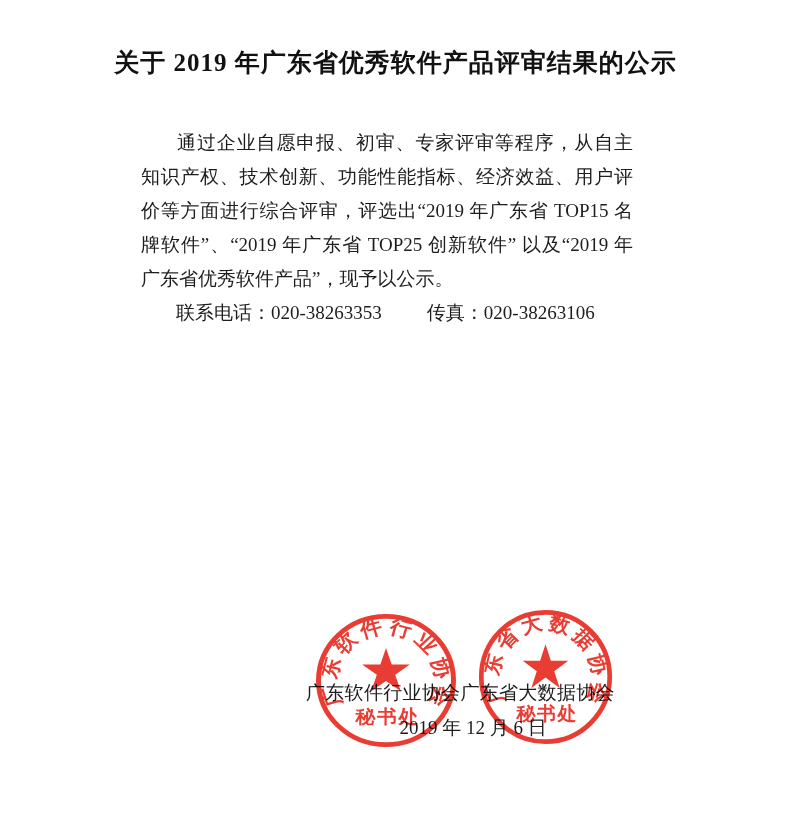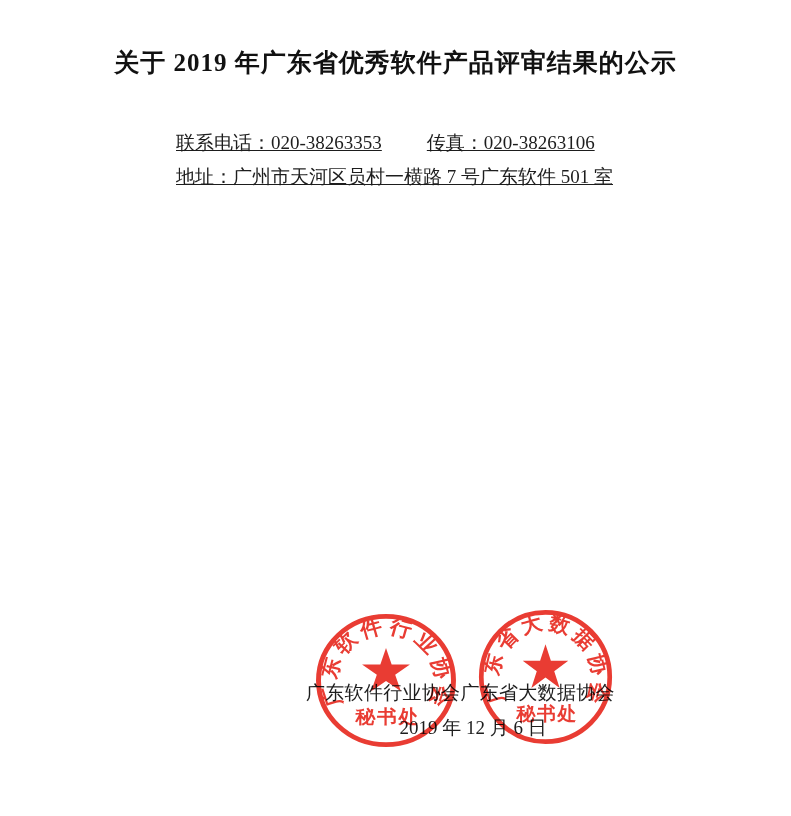--- a/index.html
+++ b/index.html
@@ -31,21 +31,20 @@
     text-align:justify;
   }
   .para{
     margin:0;
     text-indent:1.9em;
   }
   .contact-line{
     margin:0;
     padding-left:35px;
     text-align:left;
-    text-decoration:underline;
   }
   .fax{margin-left:45px;}
   .signature{
     position:absolute;
     left:306px;top:682px;
     font-size:19px;
     line-height:22px;
     letter-spacing:0.3px;
     white-space:nowrap;
   }
@@ -69,24 +68,24 @@
   .seal-2{left:477px;top:608px;width:137px;height:138px;}
 </style>
 </head>
 <body>
 
 <div class="page">
 
   <h1 class="title">关于 2019 年广东省优秀软件产品评审结果的公示</h1>
 
   <div class="content">
+    <p class="para">通过企业自愿申报、初审、专家评审等程序，从自主知识产权、技术创新、功能性能指标、经济效益、用户评价等方面进行综合评审，评选出“2019 年广东省 TOP15 名牌软件”、“2019 年广东省 TOP25 创新软件” 以及“2019 年广东省优秀软件产品”，现予以公示。</p>
     <p class="contact-line">
       <span>联系电话：020-38263353</span><span class="fax">传真：020-38263106</span>
     </p>
-    <p class="contact-line">地址：广州市天河区员村一横路 7 号广东软件 501 室</p>
   </div>
 
   <div class="signature">广东软件行业协会广东省大数据协会</div>
 
   <div class="date">2019 年 12 月 6 日</div>
 
   <div class="seal seal-1">
       <svg viewBox="0 0 160 160" preserveAspectRatio="none">
         <circle cx="80" cy="80" r="75" fill="none" stroke="#e8342a" stroke-width="5.5"></circle>
         <polygon points="80.0,42.0 86.3,61.3 106.6,61.3 90.2,73.3 96.5,92.7 80.0,80.7 63.5,92.7 69.8,73.3 53.4,61.3 73.7,61.3" fill="#e8342a"></polygon>

